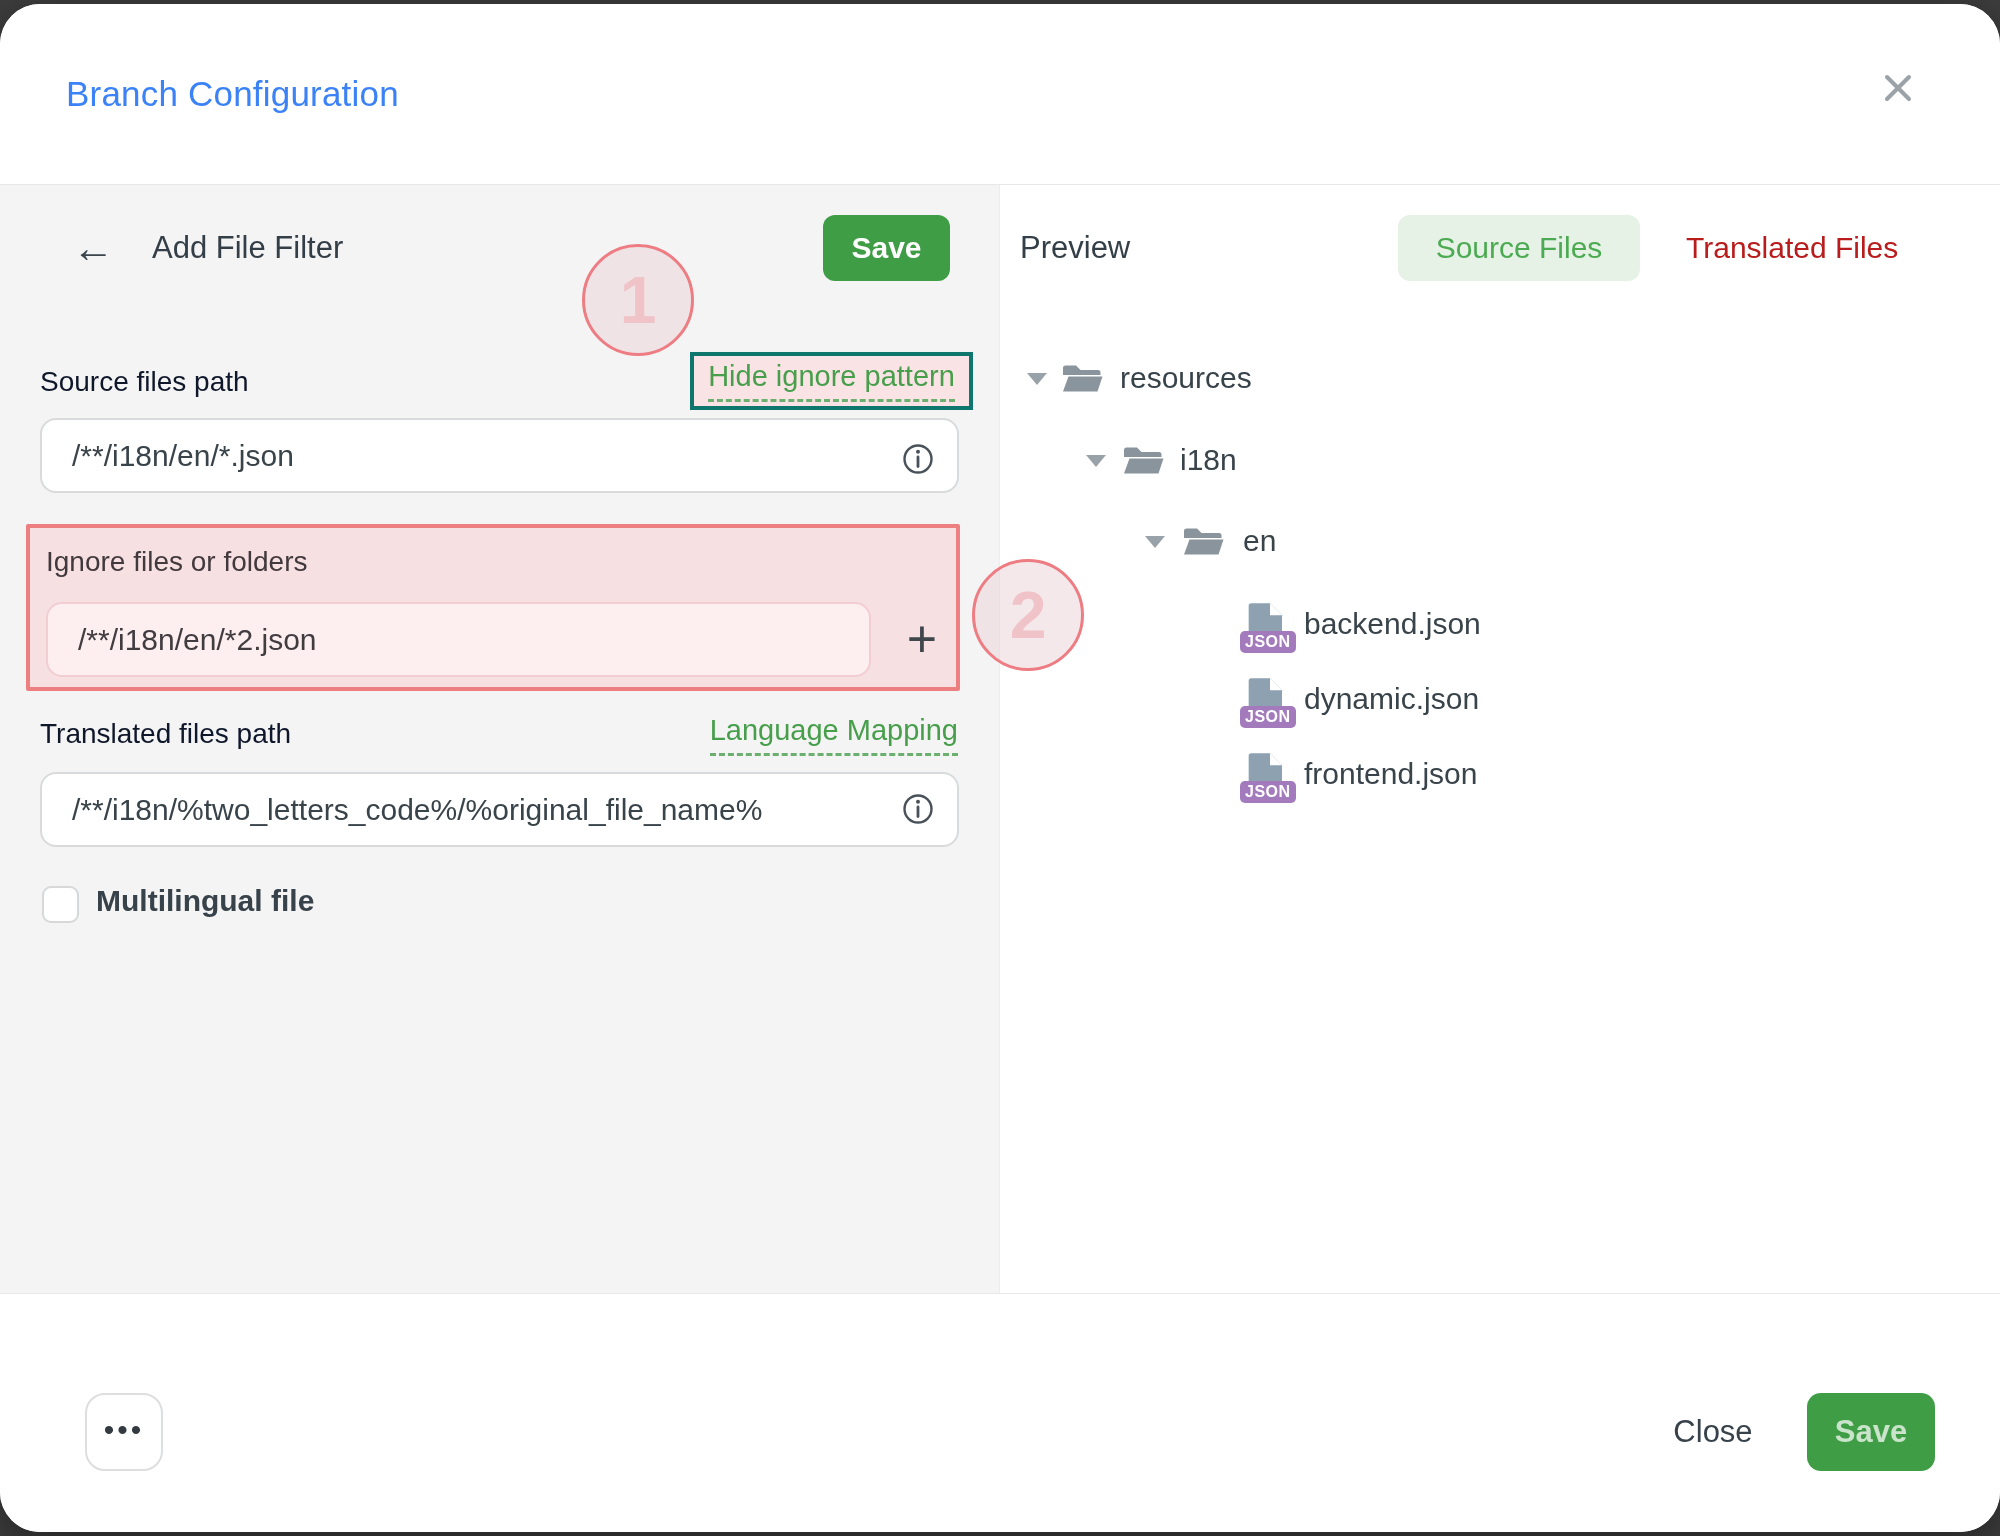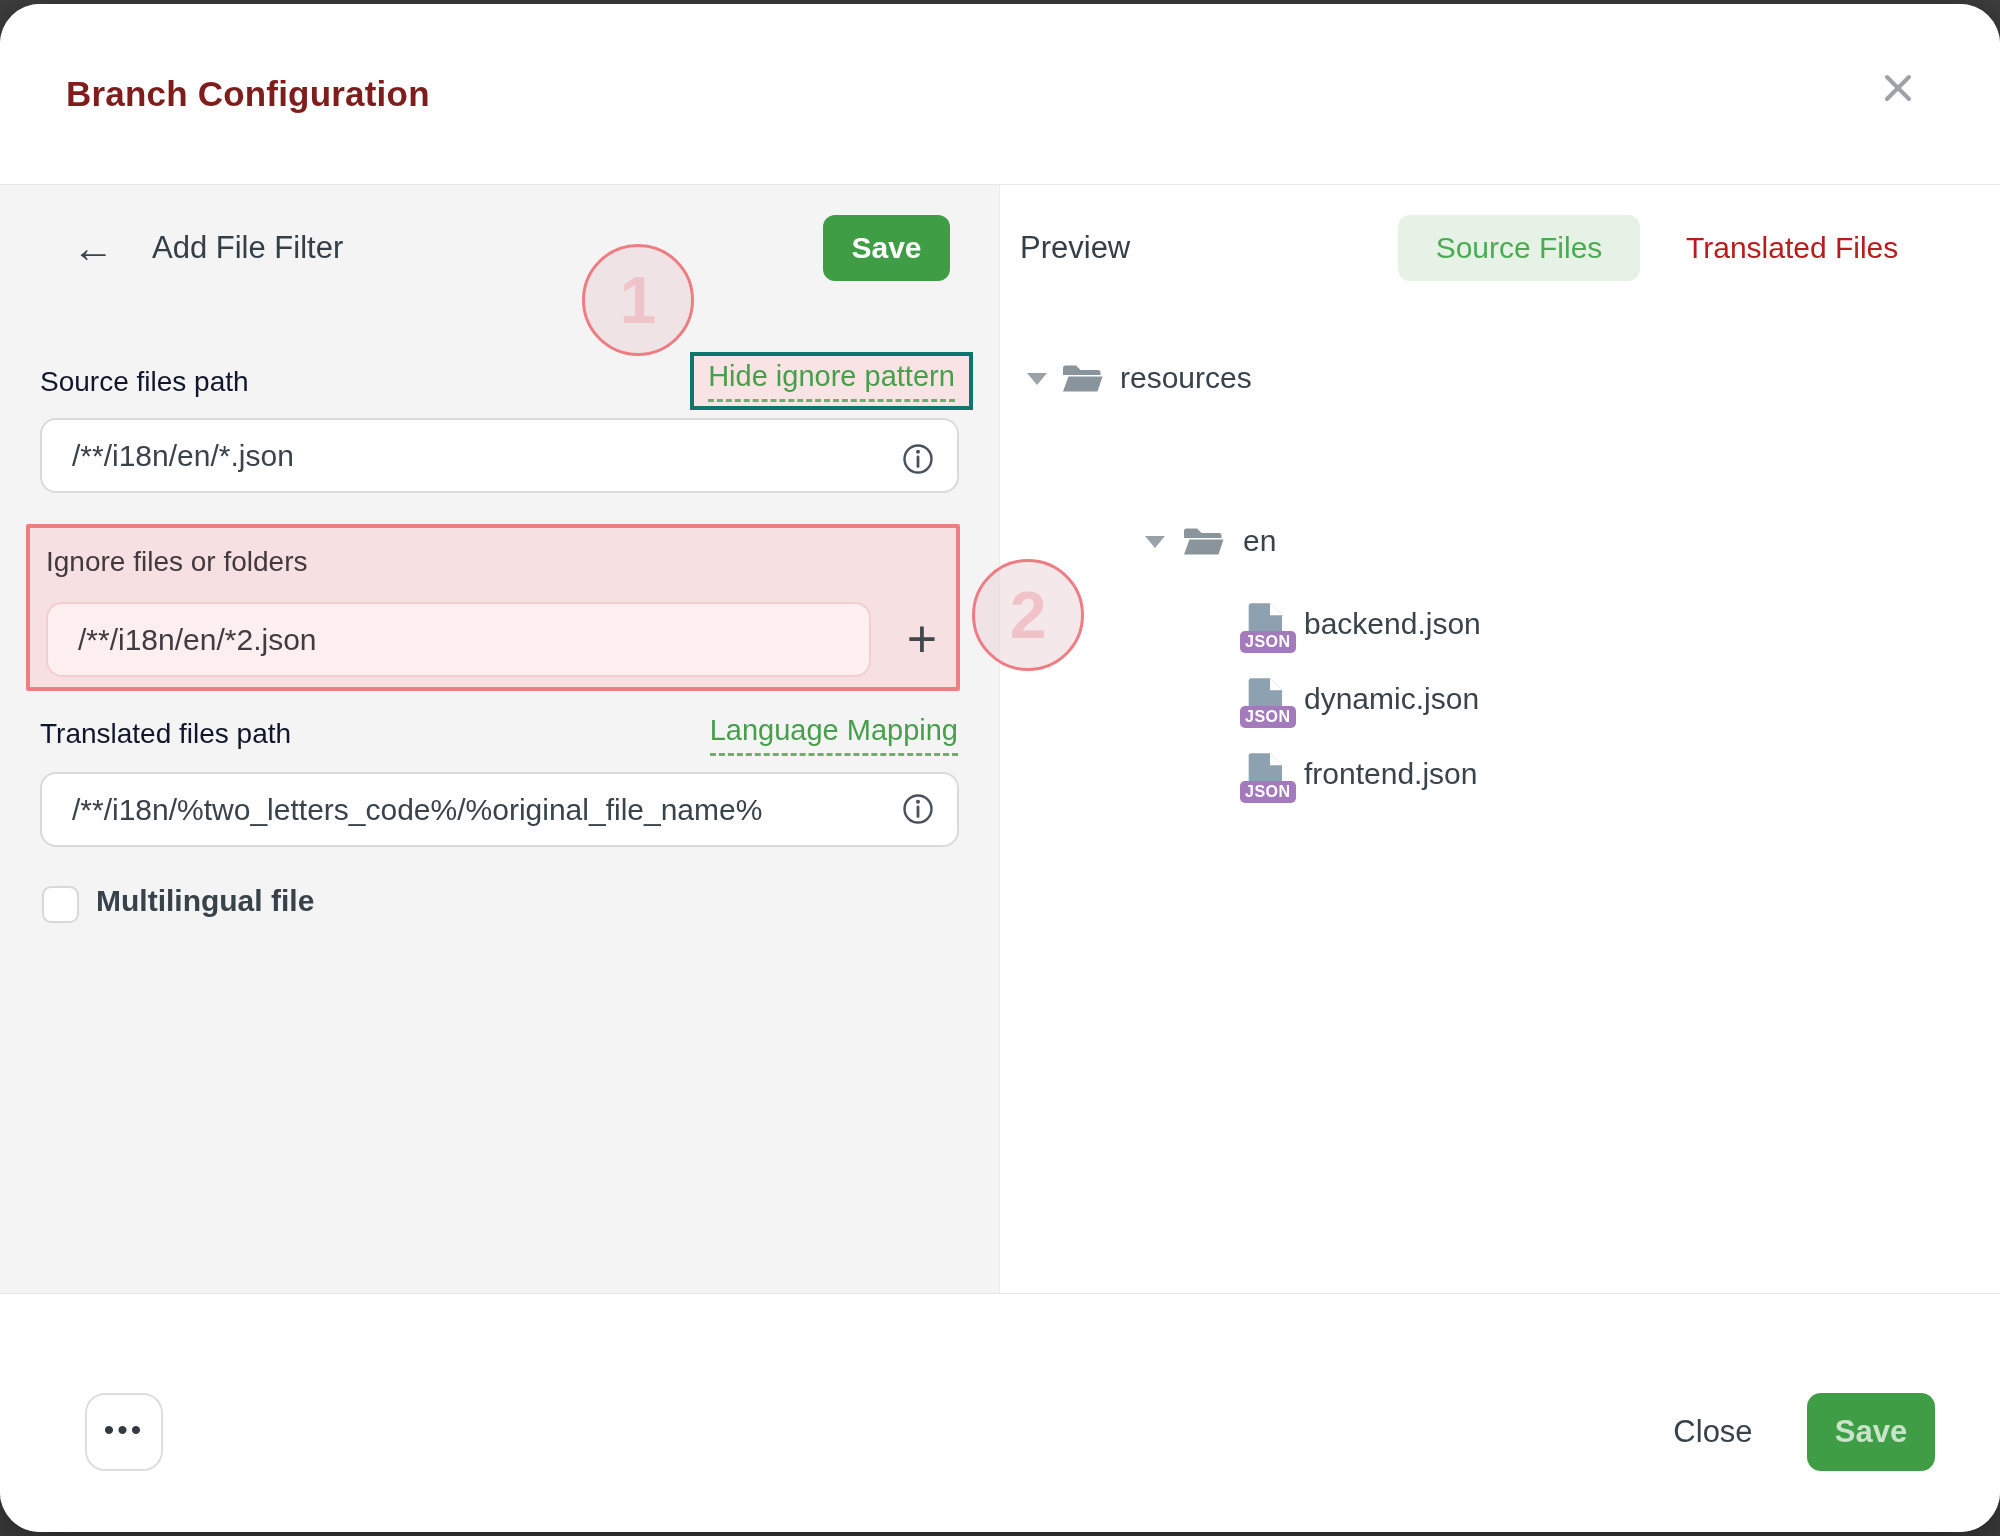--- a/index.html
+++ b/index.html
@@ -1,21 +1,21 @@
 <!DOCTYPE html>
 <html><head>
 <meta charset="utf-8">
 <style>
   html,body{margin:0;padding:0;}
   body{width:2000px;height:1536px;background:#3e3e3e;font-family:"Liberation Sans","DejaVu Sans",sans-serif;overflow:hidden;position:relative;}
   #modal{position:absolute;left:0;top:4px;width:2000px;height:1528px;background:#ffffff;border-radius:40px;box-shadow:0 12px 48px rgba(0,0,0,.45);overflow:hidden;}
 
   
   #header{position:absolute;left:0;top:0;width:100%;height:181px;background:#fff;display:flex;align-items:center;padding-left:66px;box-sizing:border-box;border-bottom:1px solid #e7e8e9;}
-  #dlg-title{font-size:35px;font-weight:700;color:#7f1d1d;letter-spacing:.2px;}
+  #dlg-title{font-size:35px;font-weight:400;color:#3b82f6;letter-spacing:.2px;}
   #close-btn{position:absolute;top:62px;right:80px;width:44px;height:44px;cursor:pointer;display:flex;align-items:center;justify-content:center;}
 
   
   #toolbar{position:absolute;left:0;top:181px;width:100%;height:125px;border-bottom:1px solid #e7e8e9;}
   #toolbar-left{position:absolute;left:0;top:0;width:1000px;height:100%;background:#f4f4f5;border-right:1px solid #ececec;box-sizing:border-box;}
   #back-arrow{position:absolute;left:72px;top:50%;transform:translateY(-50%);font-size:42px;color:#3a454d;cursor:pointer;line-height:1;}
   #filter-title{position:absolute;left:152px;top:50%;transform:translateY(-50%);font-size:31px;font-weight:500;color:#333e46;}
   #toolbar-save{position:absolute;left:823px;top:50%;transform:translateY(-50%);width:127px;height:66px;border:none;border-radius:12px;background:#3f9e45;color:#ffffff;font-size:30px;font-weight:600;font-family:inherit;cursor:pointer;}
   #preview-title{position:absolute;left:1020px;top:50%;transform:translateY(-50%);font-size:31px;font-weight:400;color:#333e46;}
   #tab-source{position:absolute;left:1398px;top:50%;transform:translateY(-50%);width:242px;height:66px;border-radius:12px;background:#e6f2e6;color:#4cab52;font-size:30px;display:flex;align-items:center;justify-content:center;cursor:pointer;}
@@ -138,20 +138,28 @@
 
     <div class="tree-row" style="top:28px;">
       <span class="caret-icon" style="left:27px;"></span>
       <svg class="folder-icon" style="left:61px;" width="42" height="34" viewBox="0 0 42 34">
         <path d="M2 7 a2.5 2.5 0 0 1 2.5-2.5 h10.5 l4.5 4.5 h17.5 a2.5 2.5 0 0 1 2.5 2.5 v2.5 H2 Z" fill="#8a949c"></path>
         <path d="M7.5 15.5 H41.5 L36.5 30.5 H2 Z" fill="#8a949c"></path>
       </svg>
       <span class="tree-label" style="left:120px;">resources</span>
     </div>
 
+    <div class="tree-row" style="top:110px;">
+      <span class="caret-icon" style="left:86px;"></span>
+      <svg class="folder-icon" style="left:122px;" width="42" height="34" viewBox="0 0 42 34">
+        <path d="M2 7 a2.5 2.5 0 0 1 2.5-2.5 h10.5 l4.5 4.5 h17.5 a2.5 2.5 0 0 1 2.5 2.5 v2.5 H2 Z" fill="#8a949c"></path>
+        <path d="M7.5 15.5 H41.5 L36.5 30.5 H2 Z" fill="#8a949c"></path>
+      </svg>
+      <span class="tree-label" style="left:180px;">i18n</span>
+    </div>
 
     <div class="tree-row" style="top:191px;">
       <span class="caret-icon" style="left:145px;"></span>
       <svg class="folder-icon" style="left:182px;" width="42" height="34" viewBox="0 0 42 34">
         <path d="M2 7 a2.5 2.5 0 0 1 2.5-2.5 h10.5 l4.5 4.5 h17.5 a2.5 2.5 0 0 1 2.5 2.5 v2.5 H2 Z" fill="#8a949c"></path>
         <path d="M7.5 15.5 H41.5 L36.5 30.5 H2 Z" fill="#8a949c"></path>
       </svg>
       <span class="tree-label" style="left:243px;">en</span>
     </div>
 

